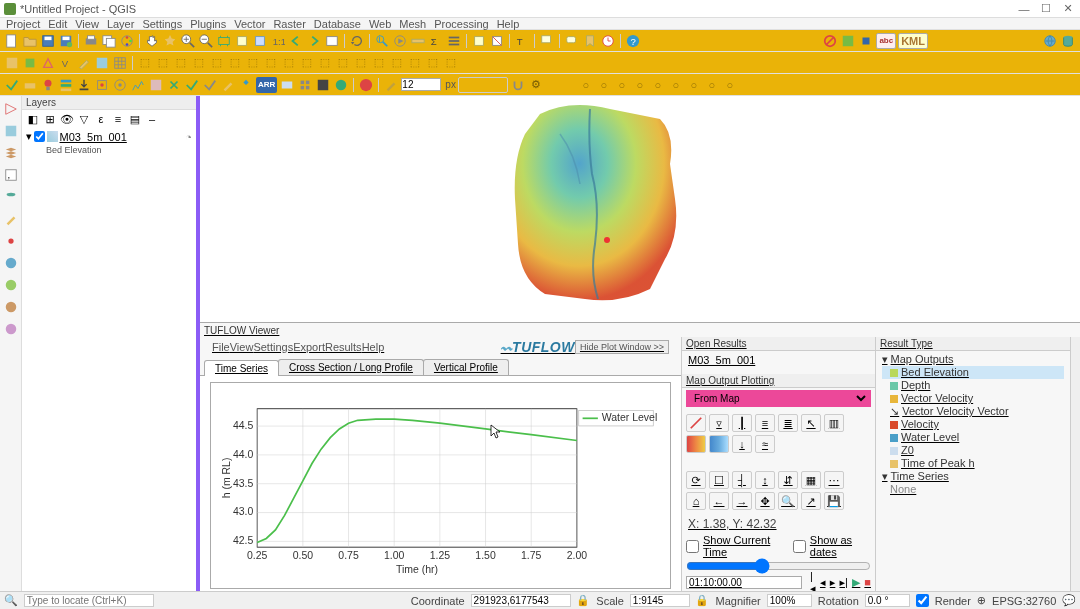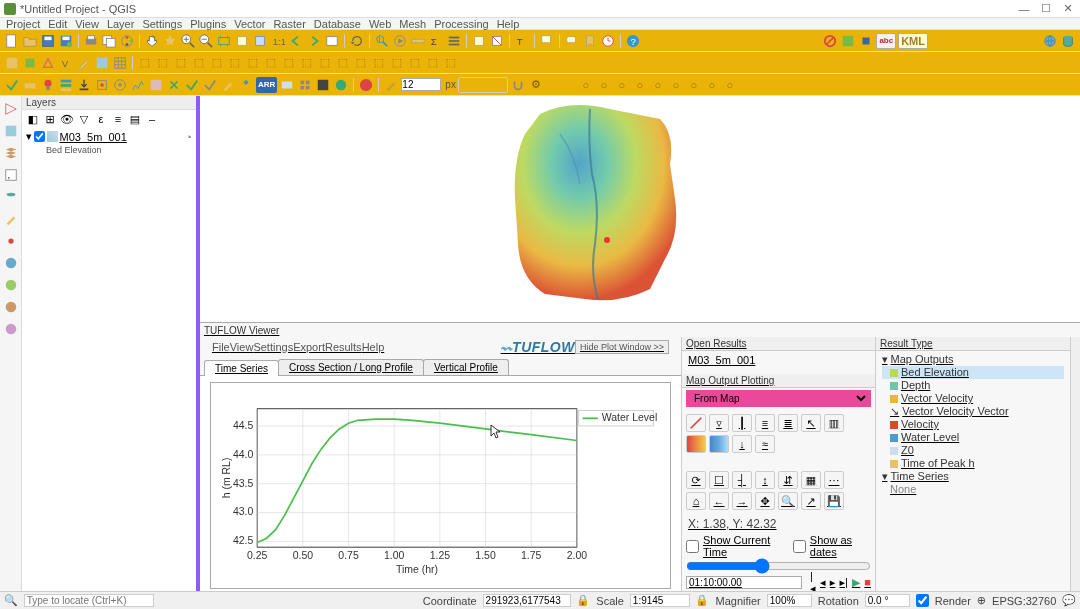--- a/index.html
+++ b/index.html
@@ -804,21 +804,21 @@
       </div>
     </div>
   </div>
 </div>
 
 <div class="statusbar">
   <span>🔍</span>
   <input type="text" style="width: 130px;" placeholder="Type to locate (Ctrl+K)">
   <span style="flex:1"></span>
   <span>Coordinate</span>
-  <input type="text" style="width: 88px;" value="291923,6177543">
+  <input type="text" style="width: 100px;" value="291923,6177543">
   <span>🔒</span>
   <span>Scale</span>
   <input type="text" style="width: 60px;" value="1:9145">
   <span>🔒</span>
   <span>Magnifier</span>
   <input type="text" style="width: 45px;" value="100%">
   <span>Rotation</span>
   <input type="text" style="width: 45px;" value="0.0 °">
   <input type="checkbox" checked="" style="">
   <span>Render</span>

